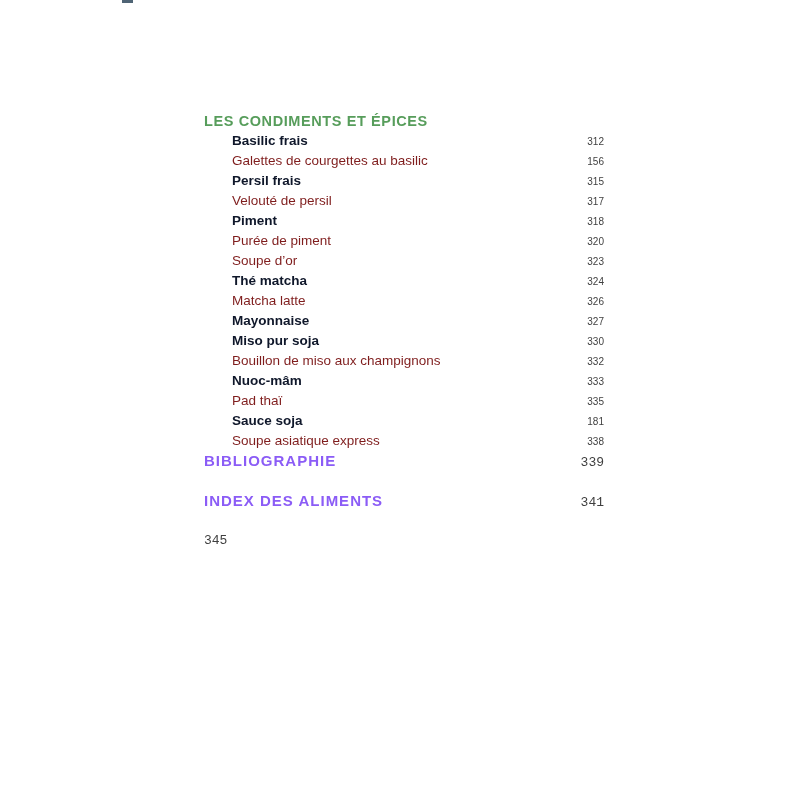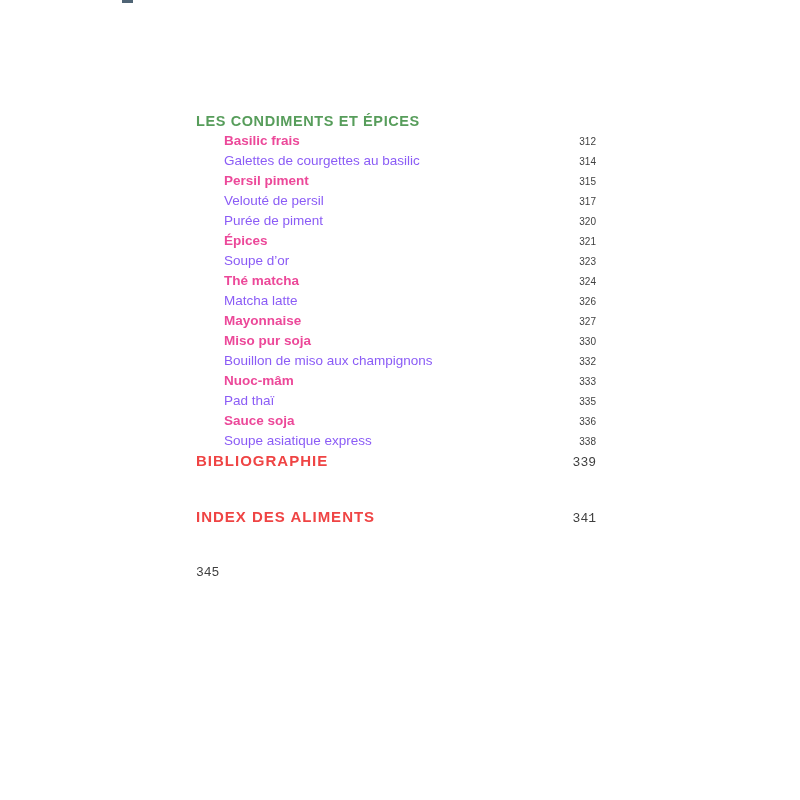--- a/index.html
+++ b/index.html
@@ -17,21 +17,21 @@
   .edge-mark {
     position: absolute;
     left: 122px;
     top: 0;
     width: 11px;
     height: 3px;
     background: #4f6475;
   }
   .toc {
     position: absolute;
-    left: 196px;
+    left: 204px;
     top: 111px;
     width: 400px;
   }
   .section-title {
     font-size: 14.5px;
     font-weight: bold;
     letter-spacing: 0.6px;
     line-height: 20px;
     height: 20px;
     color: #579d5b;
@@ -42,49 +42,49 @@
     align-items: baseline;
     line-height: 20px;
     height: 20px;
     font-size: 13.5px;
   }
   .row .label {
     padding-left: 28px;
   }
   .row.subsection .label {
     font-weight: bold;
-    color: #ec4899;
+    color: #0f172a;
   }
   .row.recipe .label {
     font-weight: normal;
-    color: #8b5cf6;
+    color: #7f1d1d;
   }
   .row .page {
     color: #3f3f3f;
     font-weight: normal;
     font-size: 10px;
   }
   .footer-sections {
     margin-top: 0;
   }
   .footer-row {
     display: flex;
     justify-content: space-between;
     align-items: baseline;
     line-height: 20px;
     height: 20px;
   }
   .footer-row + .footer-row {
-    margin-top: 36px;
+    margin-top: 20px;
   }
   .footer-row .label {
     font-size: 15px;
     font-weight: bold;
     letter-spacing: 1px;
-    color: #ef4444;
+    color: #8b5cf6;
   }
   .footer-row .page {
     color: #3f3f3f;
     font-size: 13px;
     font-family: Liberation Mono, monospace;
   }
 </style>
 </head>
 <body>
 
@@ -92,37 +92,37 @@
 
 <div class="toc">
   <div class="section-title">LES CONDIMENTS ET ÉPICES</div>
   <div id="toc-entries">
       <div class="row subsection">
         <span class="label">Basilic frais</span>
         <span class="page">312</span>
       </div>
       <div class="row recipe">
         <span class="label">Galettes de courgettes au basilic</span>
-        <span class="page">314</span>
+        <span class="page">156</span>
       </div>
       <div class="row subsection">
-        <span class="label">Persil piment</span>
+        <span class="label">Persil frais</span>
         <span class="page">315</span>
       </div>
       <div class="row recipe">
         <span class="label">Velouté de persil</span>
         <span class="page">317</span>
       </div>
+      <div class="row subsection">
+        <span class="label">Piment</span>
+        <span class="page">318</span>
+      </div>
       <div class="row recipe">
         <span class="label">Purée de piment</span>
         <span class="page">320</span>
-      </div>
-      <div class="row subsection">
-        <span class="label">Épices</span>
-        <span class="page">321</span>
       </div>
       <div class="row recipe">
         <span class="label">Soupe d’or</span>
         <span class="page">323</span>
       </div>
       <div class="row subsection">
         <span class="label">Thé matcha</span>
         <span class="page">324</span>
       </div>
       <div class="row recipe">
@@ -144,21 +144,21 @@
       <div class="row subsection">
         <span class="label">Nuoc-mâm</span>
         <span class="page">333</span>
       </div>
       <div class="row recipe">
         <span class="label">Pad thaï</span>
         <span class="page">335</span>
       </div>
       <div class="row subsection">
         <span class="label">Sauce soja</span>
-        <span class="page">336</span>
+        <span class="page">181</span>
       </div>
       <div class="row recipe">
         <span class="label">Soupe asiatique express</span>
         <span class="page">338</span>
       </div>
     </div>
   <div class="footer-sections" id="footer-sections">
       <div class="footer-row">
         <span class="label">BIBLIOGRAPHIE</span>
         <span class="page">339</span>

